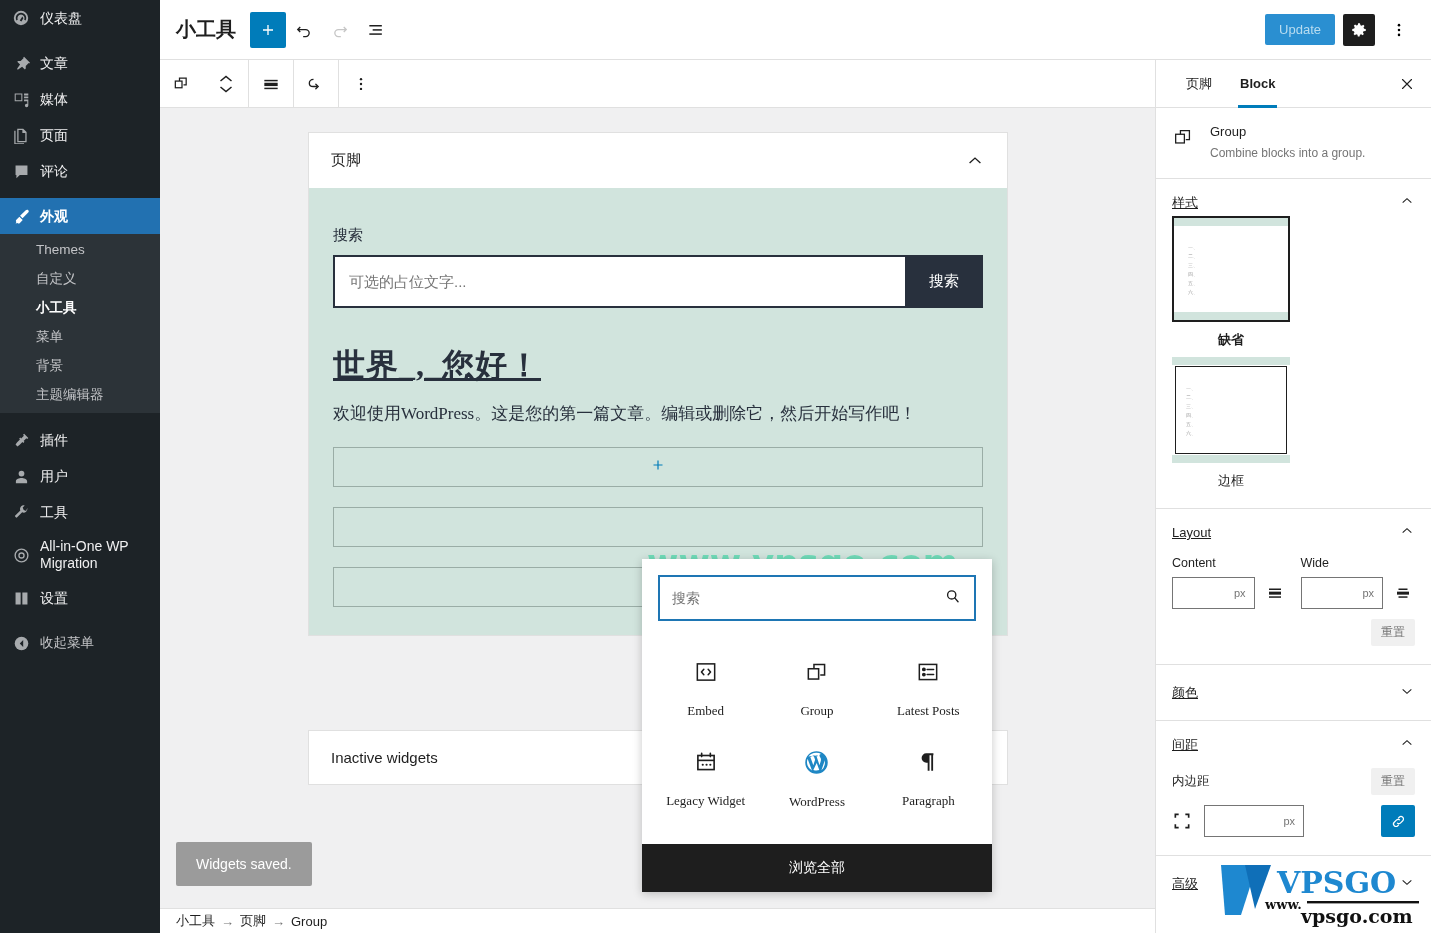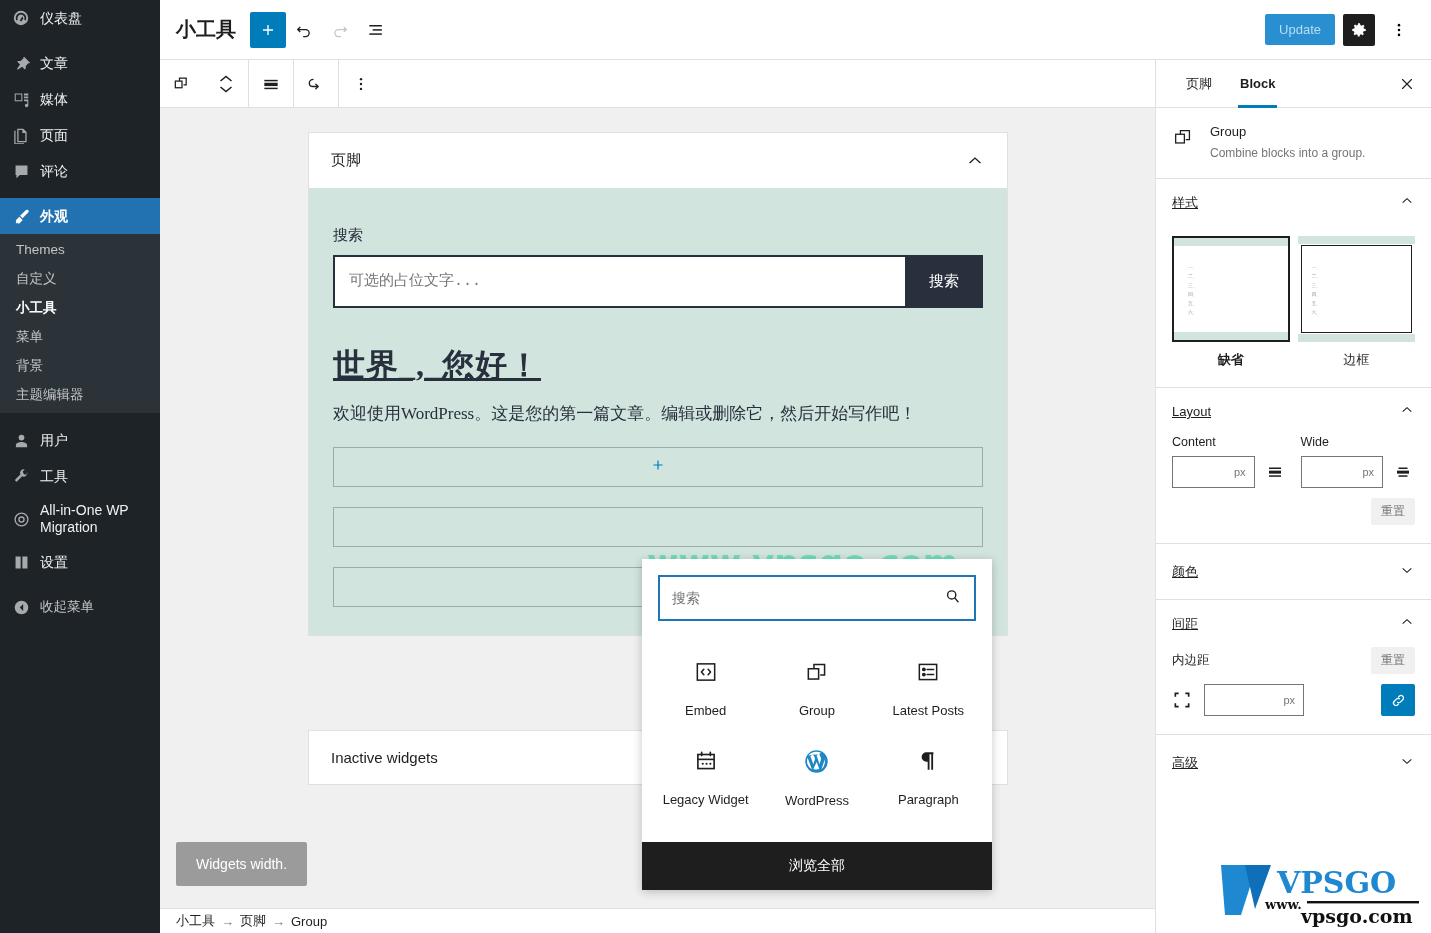--- a/index.html
+++ b/index.html
@@ -31,21 +31,21 @@
   .am-item.current::after {
     content: ""; position: absolute; right: -8px; top: 50%;
     margin-top: -8px; border: 8px solid transparent;
     border-right-color: #f0f0f1; border-left: none;
   }
   .am-sep { height: 9px; }
   .am-sub {
     background: #2c3338; padding: 1px 0 4px 0;
   }
   .am-subitem {
-    display: block; padding: 6px 0 6px 16px; font-size: 13.5px;
+    display: block; padding: 6px 0 6px 36px; font-size: 13.5px;
     color: #c3c4c7; line-height: 17px; cursor: pointer;
   }
   .am-subitem.current { color: #fff; font-weight: 700; }
   .am-item.collapse-item { color: #c3c4c7; font-size: 13.5px; }
 
   
   #main { position: absolute; left: 160px; top: 0; right: 0; bottom: 0; background:#f0f0f1; }
 
   
   #hdr {
@@ -105,21 +105,21 @@
   }
   .wa-head .wa-title { flex: 1; }
   .wa-head .wa-chev { color: #1e1e1e; display:flex; }
   .wa-body { background: #d1e4dd; padding: 38px 24px 28px 24px; }
 
   .blk-label { font-size: 15px; color: #28303d; margin-bottom: 10px; }
   .searchblock { display: flex; width: 100%; }
   .searchblock .sb-input {
     flex: 1; background: #fff; border: 2px solid #28303d; border-right: none;
     padding: 15px 14px; font-size: 15px; color: #767676;
-    font-family: Liberation Mono, monospace;
+    font-family: Liberation Sans, sans-serif;
   }
   .searchblock .sb-btn {
     background: #28303d; color: #fff; border: 2px solid #28303d;
     padding: 15px 22px; font-size: 15px; cursor: pointer; font-family: inherit;
   }
 
   .hl-heading {
     font-size: 32px; font-weight: 700; color: #28303d;
     text-decoration: underline; margin: 36px 0 12px 0;
     font-family: "Liberation Serif", serif; letter-spacing: 1px;
@@ -173,21 +173,21 @@
     display: flex; align-items: center; border: 2px solid #1e76b4;
     background: #fff; height: 46px; padding: 0 12px;
   }
   #ins-searchbox input {
     flex: 1; border: none; outline: none; font-size: 14px; color: #1e1e1e;
     font-family: inherit; background: transparent;
   }
   #ins-searchbox input::placeholder { color: #757575; }
   #ins-grid {
     display: grid; grid-template-columns: repeat(3, 1fr);
-    padding: 10px 8px 22px 8px; row-gap: 6px;
+    padding: 10px 8px 22px 8px; row-gap: 6px; font-family: Liberation Serif, serif;
   }
   .ins-cell {
     display: flex; flex-direction: column; align-items: center;
     gap: 14px; padding: 12px 4px; cursor: pointer; color: #1e1e1e;
   }
   .ins-cell .ins-lbl { font-size: 13px; color: #1e1e1e; }
   #ins-browse {
     background: #1e1e1e; color: #fff; text-align: center;
     padding: 15px 0; font-size: 14px; cursor: pointer;
   }
@@ -219,21 +219,21 @@
   .bc-name { font-size: 13px; color: #1e1e1e; margin-bottom: 6px; }
   .bc-desc { font-size: 12px; color: #757575; line-height: 1.45; }
 
   .sb-section { border-bottom: 1px solid #e0e0e0; padding: 14px 16px 18px 16px; }
   .sb-sechead {
     display: flex; align-items: center; cursor: pointer;
     font-size: 13px; color: #1e1e1e; font-weight: 400;
   }
   .sb-sechead .sh-title { flex: 1; text-decoration: underline; }
 
-  .style-row { display: flex; gap: 8px; margin-top: 24px; }
+  .style-row { display: flex; gap: 8px; margin-top: 4px; flex-direction: column; }
   .style-item { width: 118px; cursor: pointer; }
   .style-prev {
     height: 106px; background: #fff; border: 1px solid #ddd;
     position: relative; overflow: hidden;
   }
   .style-item.selected .style-prev { border: 2px solid #1e1e1e; }
   .sp-bar { height: 8px; background: #d1e4dd; }
   .sp-mid { position:absolute; left: 14px; top: 16px; bottom: 16px; width: 8px;
             display:flex; flex-direction:column; justify-content:center; gap:3px; }
   .sp-line { font-size: 5px; color: #999; line-height: 6px; }
@@ -349,20 +349,28 @@
       <a class="am-subitem">Themes</a>
       <a class="am-subitem">自定义</a>
       <a class="am-subitem current">小工具</a>
       <a class="am-subitem">菜单</a>
       <a class="am-subitem">背景</a>
       <a class="am-subitem">主题编辑器</a>
     </div>
 
     <div class="am-sep"></div>
 
+    <div class="am-item">
+      <span class="am-icon">
+        <svg width="17" height="17" viewBox="0 0 20 20" fill="currentColor">
+            <path d="M13.1 2l-1.3 1.3 1 1-3.2 3.2-1-1-1.4 1.4 1 1-3.3 3.2L3 14.8 5.2 17l2.7-1.9 3.2-3.2 1 1 1.4-1.4-1-1 3.2-3.2 1 1L18 7z"></path>
+          </svg>
+      </span>
+      <span>插件</span>
+    </div>
 
     <div class="am-item">
       <span class="am-icon">
         <svg width="17" height="17" viewBox="0 0 20 20" fill="currentColor">
             <path d="M10 10a3.4 3.4 0 10-3.4-3.4A3.4 3.4 0 0010 10zm0 1.7c-2.6 0-6.6 1.3-6.6 3.9V18h13.2v-2.4c0-2.6-4-3.9-6.6-3.9z"></path>
           </svg>
       </span>
       <span>用户</span>
     </div>
 
@@ -543,21 +551,21 @@
         <span class="wa-title">Inactive widgets</span>
         <span class="wa-chev">
           <svg width="20" height="20" viewBox="0 0 24 24" fill="none" stroke="currentColor" stroke-width="1.6">
               <path d="M5.5 9.5L12 15.5l6.5-6"></path>
             </svg>
         </span>
       </section>
 
       <div class="wm-center">www.vpsgo.com</div>
 
-      <div id="snackbar">Widgets width.</div>
+      <div id="snackbar">Widgets saved.</div>
     </div>
 
     <div id="breadcrumb">
       <span class="crumb">小工具</span>
       <span class="crumb-sep">→</span>
       <span class="crumb">页脚</span>
       <span class="crumb-sep">→</span>
       <span class="crumb">Group</span>
     </div>
 

